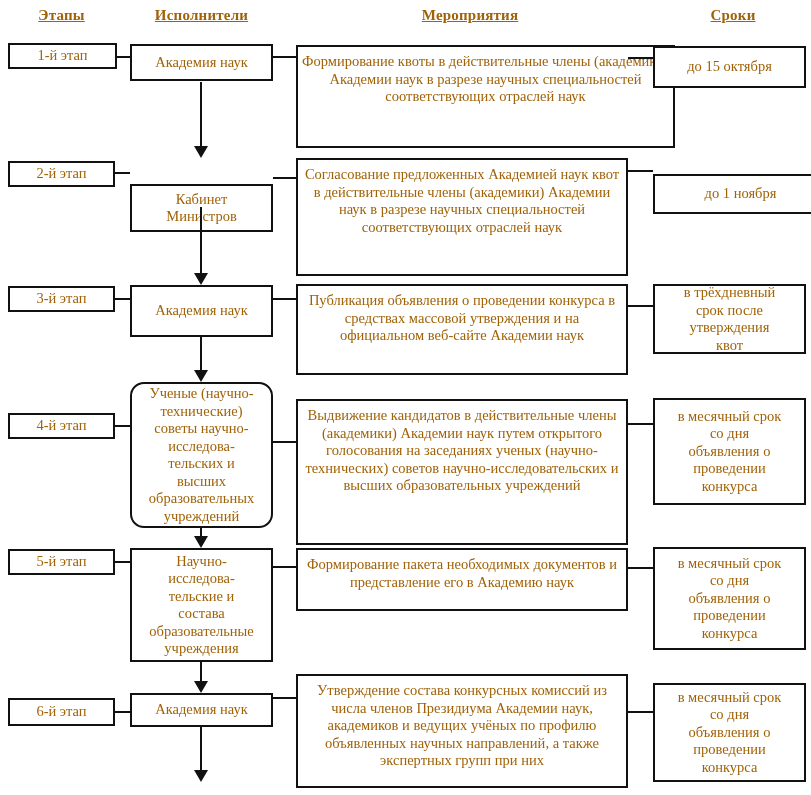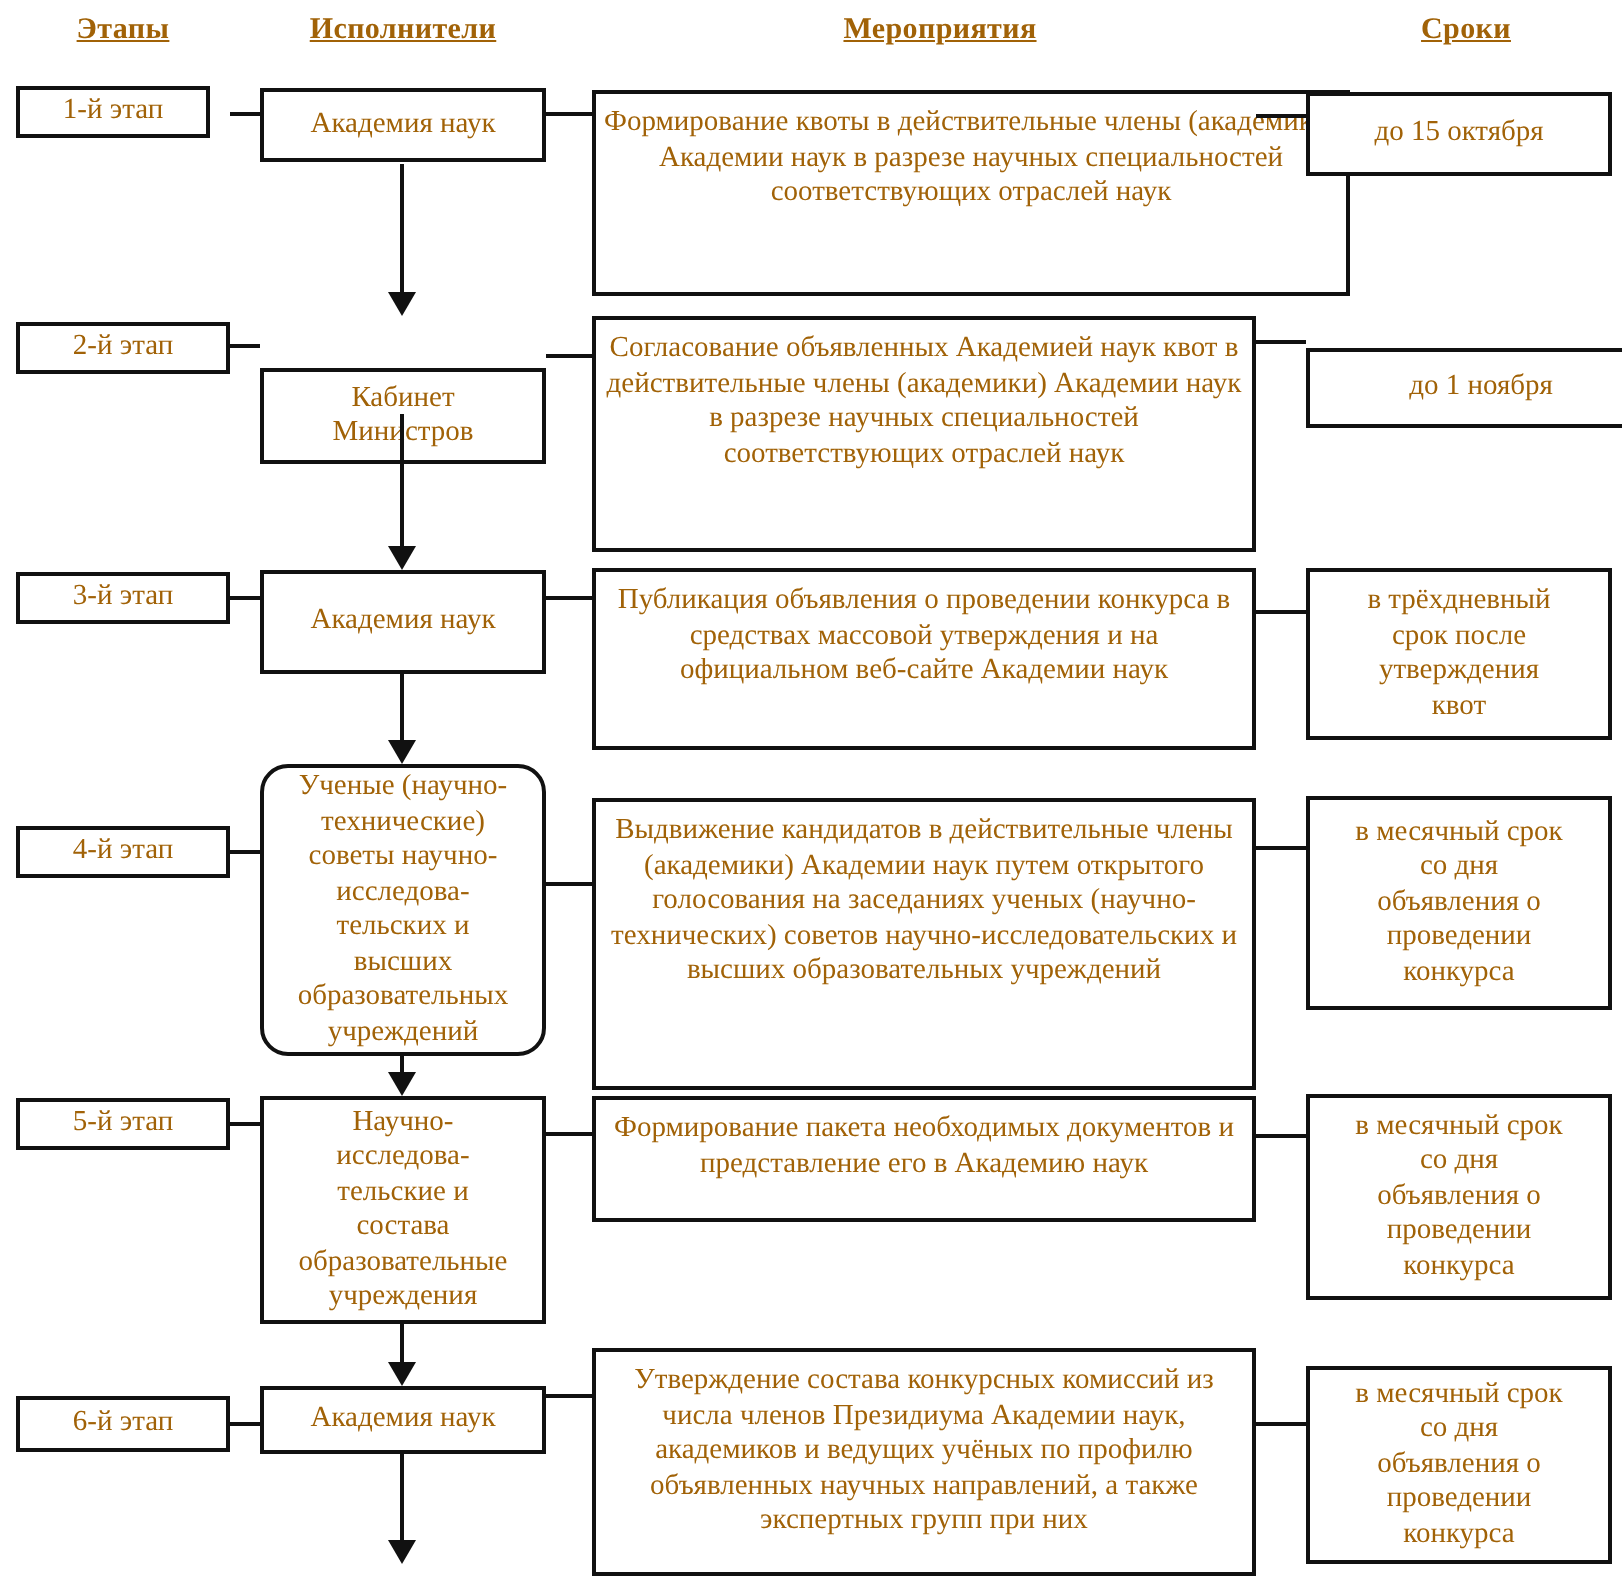--- a/index.html
+++ b/index.html
@@ -47,50 +47,50 @@
 </head>
 <body>
 
 <div class="canvas">
 
   <div class="col-header" style="left:8px;top:7px;width:107px;">Этапы</div>
   <div class="col-header" style="left:130px;top:7px;width:143px;">Исполнители</div>
   <div class="col-header" style="left:296px;top:7px;width:348px;">Мероприятия</div>
   <div class="col-header" style="left:653px;top:7px;width:160px;">Сроки</div>
 
-  <div class="box" style="left:8px;top:43px;width:97px;height:26px;">1-й этап</div>
+  <div class="box" style="left:8px;top:43px;width:109px;height:26px;">1-й этап</div>
   <div class="hline" style="left:115px;top:56px;width:15px;"></div>
   <div class="box" style="left:130px;top:44px;width:143px;height:37px;">Академия наук</div>
   <div class="hline" style="left:273px;top:56px;width:23px;"></div>
   <div class="box top-align" style="left:296px;top:45px;width:379px;height:103px;">Формирование квоты в действительные члены (академики) Академии наук в разрезе научных специальностей соответствующих отраслей наук</div>
   <div class="hline" style="left:628px;top:57px;width:25px;"></div>
   <div class="box prewrap" style="left:653px;top:46px;width:153px;height:42px;">до 15 октября</div>
 
   <div class="vline" style="left:200px;top:82px;height:64px;"></div>
   <div class="arrowhead" style="left:194px;top:146px;"></div>
 
   <div class="box" style="left:8px;top:161px;width:107px;height:26px;">2-й этап</div>
   <div class="hline" style="left:115px;top:172px;width:15px;"></div>
   <div class="box prewrap" style="left:130px;top:159px;width:143px;height:48px;margin-top:25px;">Кабинет
 Министров</div>
   <div class="hline" style="left:273px;top:177px;width:23px;"></div>
-  <div class="box top-align" style="left:296px;top:158px;width:332px;height:118px;">Согласование объявленных Академией наук квот в действительные члены (академики) Академии наук в разрезе научных специальностей соответствующих отраслей наук</div>
+  <div class="box top-align" style="left:296px;top:158px;width:332px;height:118px;">Согласование предложенных Академией наук квот в действительные члены (академики) Академии наук в разрезе научных специальностей соответствующих отраслей наук</div>
   <div class="hline" style="left:628px;top:170px;width:25px;"></div>
   <div class="box prewrap" style="left:653px;top:158px;width:175px;height:40px;margin-top:16px;">до 1 ноября</div>
 
   <div class="vline" style="left:200px;top:207px;height:66px;"></div>
   <div class="arrowhead" style="left:194px;top:273px;"></div>
 
   <div class="box" style="left:8px;top:286px;width:107px;height:26px;">3-й этап</div>
   <div class="hline" style="left:115px;top:298px;width:15px;"></div>
   <div class="box" style="left:130px;top:285px;width:143px;height:52px;">Академия наук</div>
   <div class="hline" style="left:273px;top:298px;width:23px;"></div>
   <div class="box top-align" style="left:296px;top:284px;width:332px;height:91px;">Публикация объявления о проведении конкурса в средствах массовой утверждения и на официальном веб-сайте Академии наук</div>
   <div class="hline" style="left:628px;top:305px;width:25px;"></div>
-  <div class="box prewrap" style="left:653px;top:284px;width:153px;height:86px;">в трёхдневный
+  <div class="box prewrap" style="left:653px;top:284px;width:153px;height:70px;">в трёхдневный
 срок после
 утверждения
 квот</div>
 
   <div class="vline" style="left:200px;top:337px;height:33px;"></div>
   <div class="arrowhead" style="left:194px;top:370px;"></div>
 
   <div class="box" style="left:8px;top:413px;width:107px;height:26px;">4-й этап</div>
   <div class="hline" style="left:115px;top:425px;width:15px;"></div>
   <div class="box prewrap" style="left:130px;top:382px;width:143px;height:146px;border-radius:14px;">Ученые (научно-

